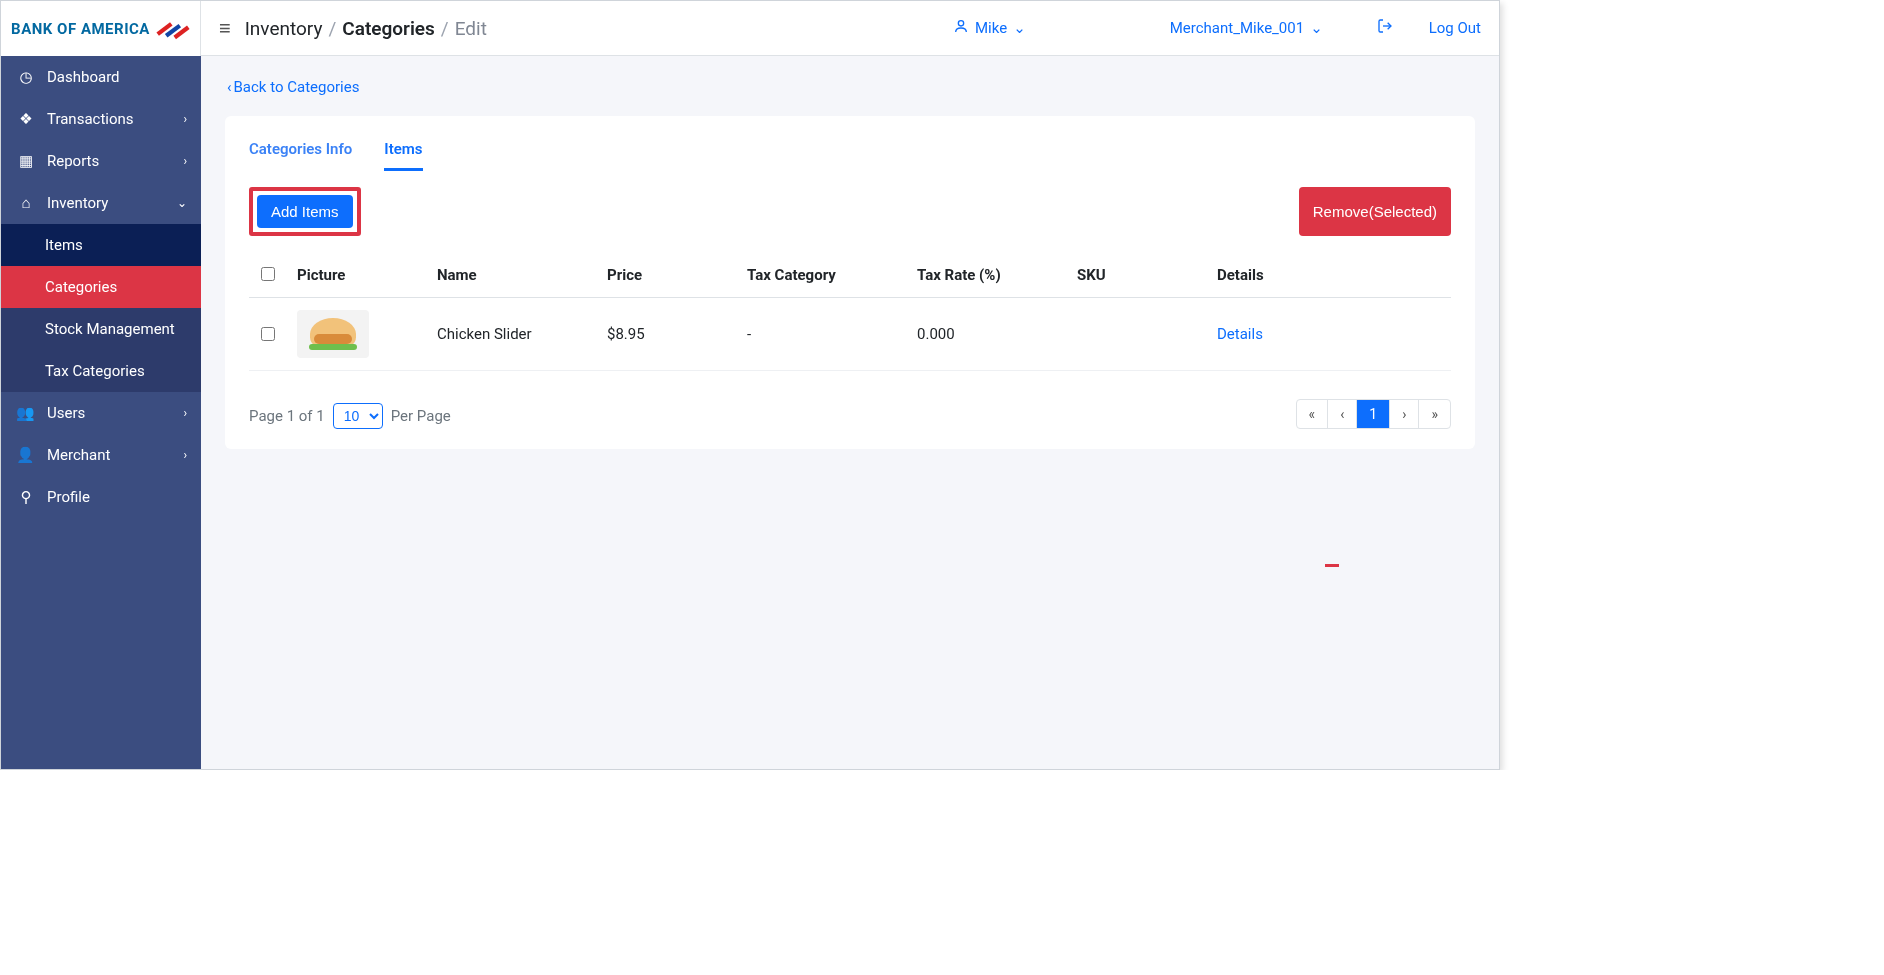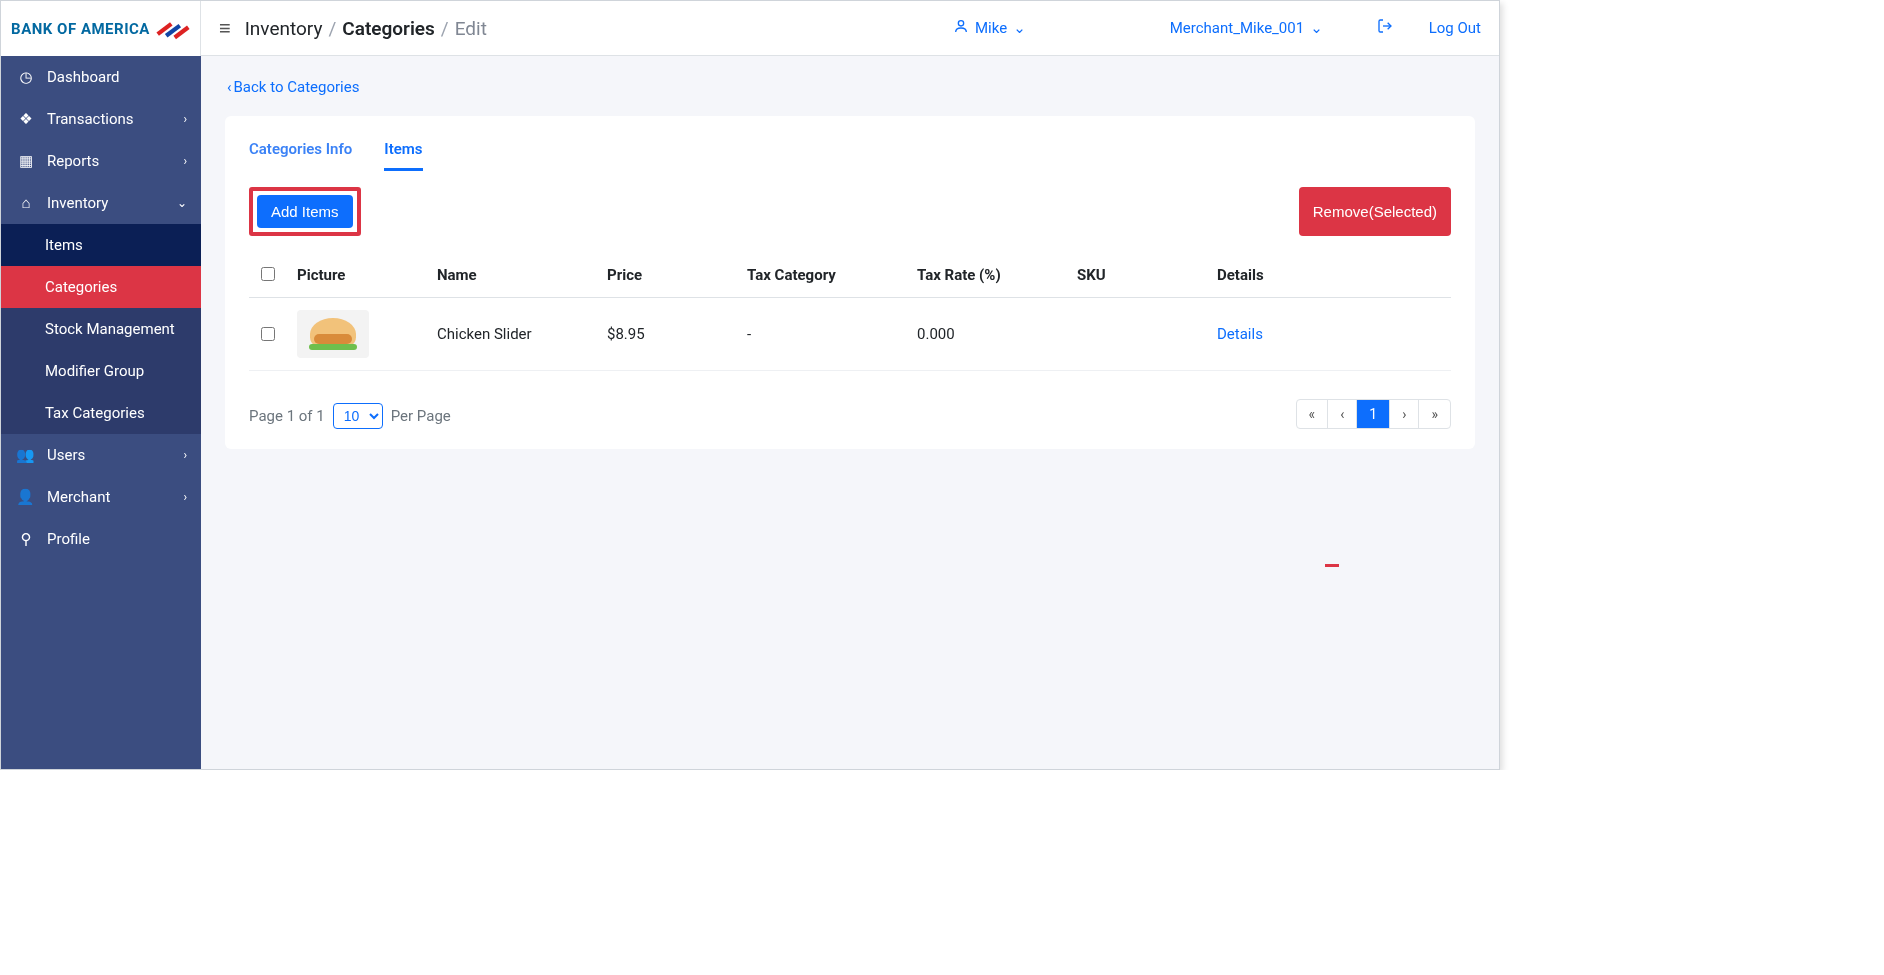--- a/index.html
+++ b/index.html
@@ -175,23 +175,20 @@
         <span class="chev">⌄</span>
       </li>
       <li class="sub sub-highlight">
         <span>Items</span>
       </li>
       <li class="sub active">
         <span>Categories</span>
       </li>
       <li class="sub">
         <span>Stock Management</span>
-      </li>
-      <li class="sub">
-        <span>Modifier Group</span>
       </li>
       <li class="sub">
         <span>Tax Categories</span>
       </li>
       <li>
         <span class="icon">👥</span>
         <span>Users</span>
         <span class="chev">›</span>
       </li>
       <li>

